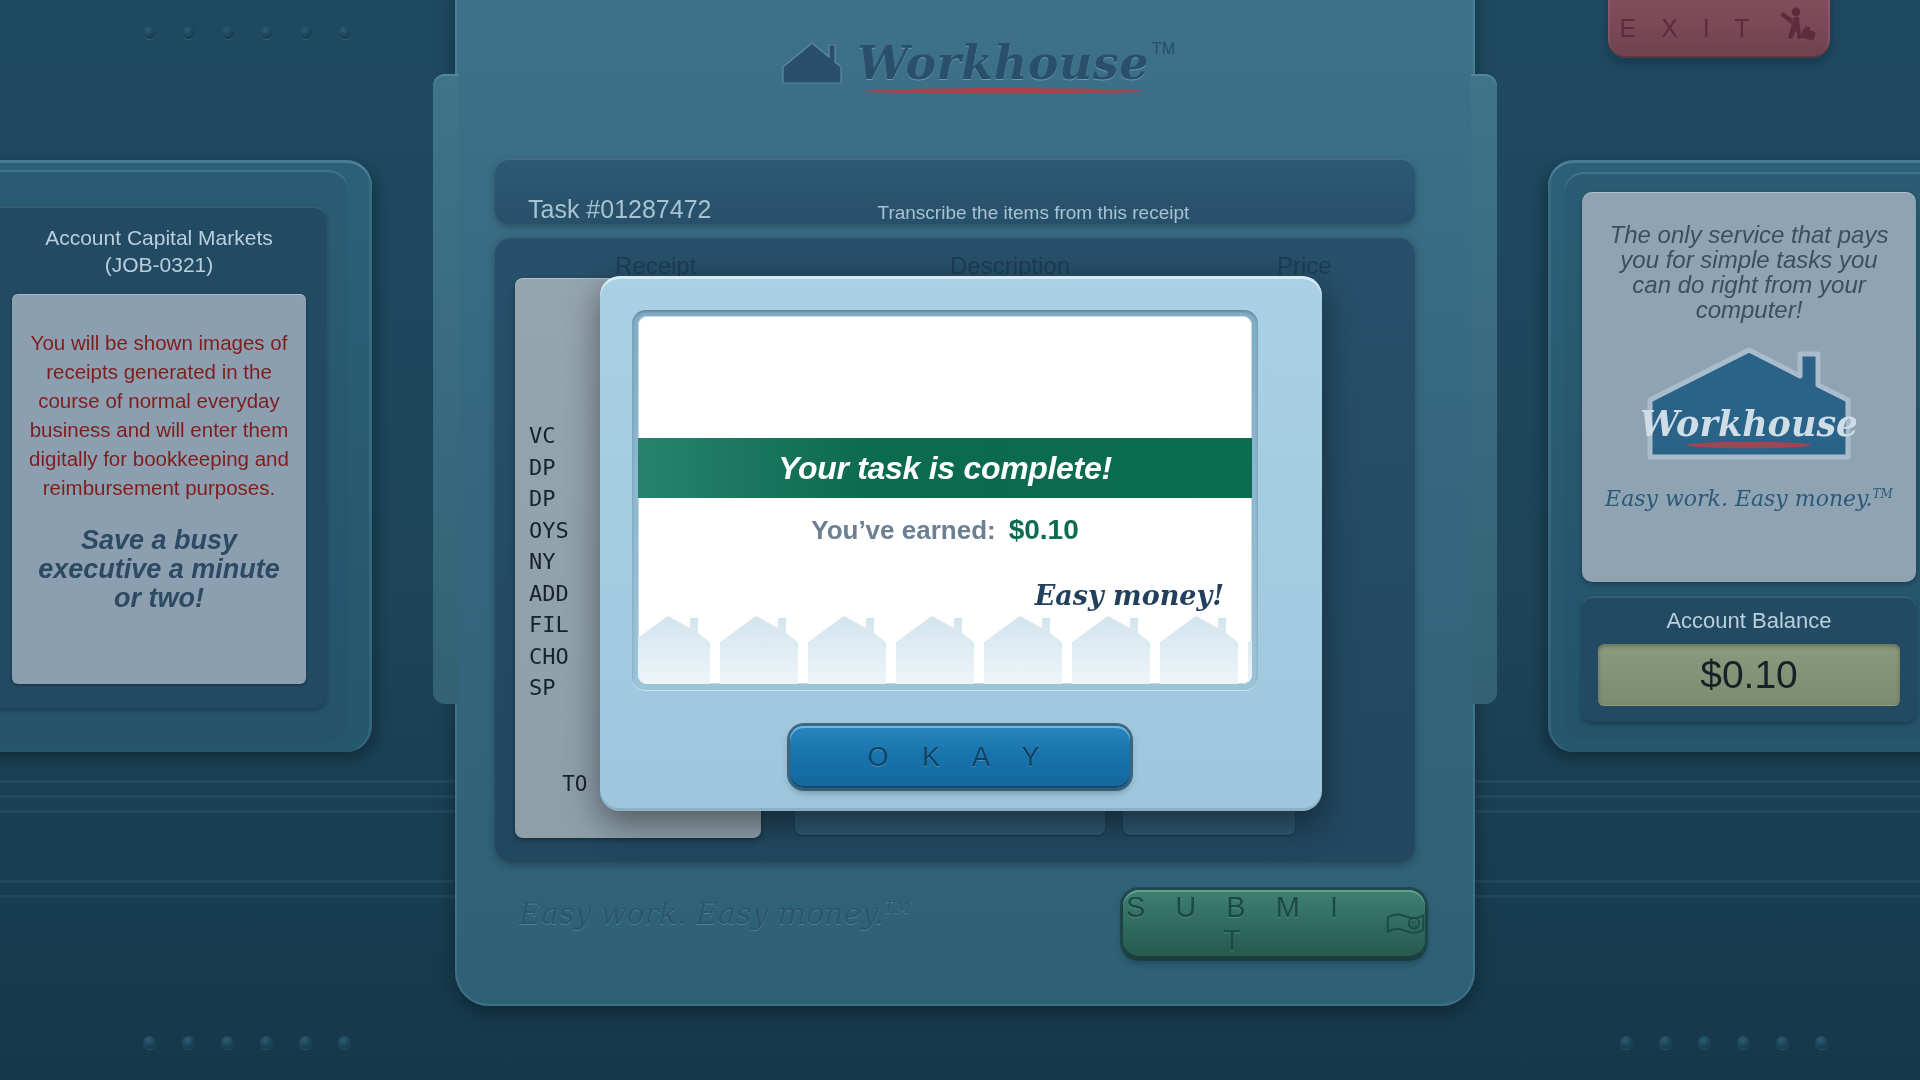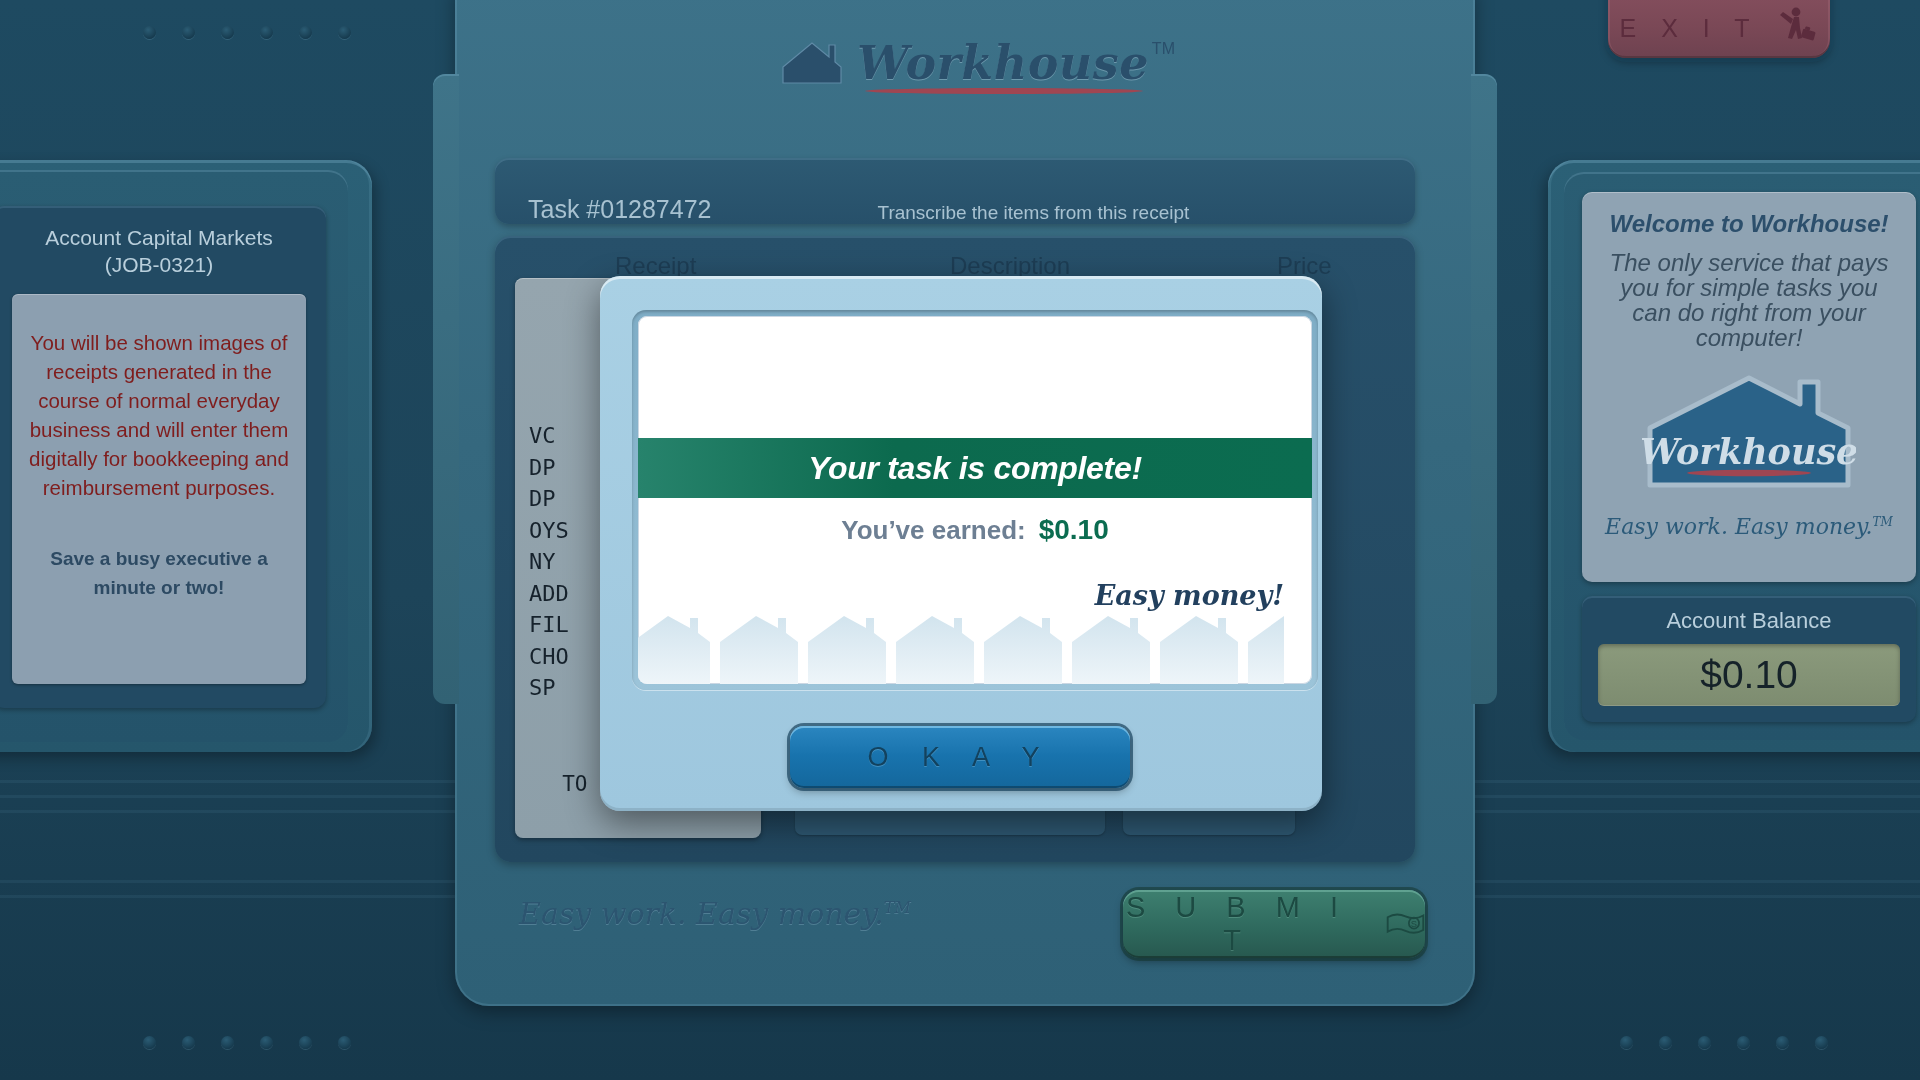--- a/index.html
+++ b/index.html
@@ -55,22 +55,22 @@
   #job-desc-box {
     position: absolute; left: 20px; top: 88px; width: 294px; height: 390px;
     background: #8c9fb0; border-radius: 6px;
     box-shadow: inset 0 1px 0 rgba(255,255,255,.28), 0 1px 3px rgba(0,0,0,.35);
     padding: 34px 14px 0; text-align: center;
   }
   #job-desc {
     color: #7f1d1d; font-size: 20.5px; line-height: 29px;
   }
   #job-tag {
-    margin-top: 42px; color: #2d4a63; font-size: 19px; line-height: 29px;
-    font-weight: bold; 
+    margin-top: 24px; color: #2d4a63; font-size: 27px; line-height: 29px;
+    font-weight: bold; font-style: italic;
   }
 
   
   #center-panel {
     position: absolute; left: 455px; top: -14px; width: 1020px; height: 1020px;
     background: linear-gradient(180deg, #3d7289 0%, #35687e 45%, #2e6076 100%);
     border-radius: 0 0 34px 34px;
     box-shadow: inset 0 0 0 2px rgba(150,205,230,.16), 0 6px 18px rgba(0,0,0,.35);
   }
   #center-tab-l, #center-tab-r {
@@ -235,21 +235,21 @@
   
   #modal-overlay { position: absolute; inset: 0; }
   #modal {
     position: absolute; left: 600px; top: 276px; width: 722px; height: 535px;
     background: linear-gradient(180deg, #a9d0e4 0%, #9ec7de 100%);
     border-radius: 20px;
     box-shadow: inset 0 3px 0 rgba(255,255,255,.55), inset 0 -3px 0 rgba(0,0,0,.10),
                 0 12px 34px rgba(0,0,0,.45);
   }
   #modal-screen-frame {
-    position: absolute; left: 32px; top: 34px; width: 686px; height: 380px;
+    position: absolute; left: 32px; top: 34px; width: 626px; height: 380px;
     background: linear-gradient(180deg, #7fadc6 0%, #9cc4d9 100%);
     border-radius: 14px; padding: 6px;
     box-shadow: inset 0 2px 3px rgba(0,0,0,.22), 0 1px 0 rgba(255,255,255,.45);
   }
   #modal-screen {
     position: relative; width: 100%; height: 100%;
     background: #ffffff; border-radius: 9px; overflow: hidden;
     box-shadow: inset 0 0 0 1px rgba(190,205,220,.8);
   }
   #green-band {
@@ -424,21 +424,20 @@
         <path d="M2 7 Q12 1 23 6 Q34 11 44 5 L44 22 Q34 28 23 23 Q12 18 2 24 Z" fill="none" stroke="#1c4a42" stroke-width="2.2"></path>
         <ellipse cx="33" cy="14" rx="6" ry="6.5" fill="none" stroke="#1c4a42" stroke-width="2"></ellipse>
         <text x="33" y="19" font-size="11" text-anchor="middle" fill="#1c4a42" font-family="Liberation Sans, sans-serif">S</text>
       </svg>
     </button>
   </div>
 
   <div id="right-panel">
     <div id="right-inner">
       <div id="welcome-card">
-        <div id="welcome-title">Welcome to Workhouse!</div>
         <div id="welcome-sub">The only service that pays you for simple tasks you can do right from your computer!</div>
         <div id="badge-house">
           <svg width="214" height="122" viewBox="0 0 214 122">
             <path d="M8 56 L107 6 L158 32 L158 10 L176 10 L176 41 L206 56 L206 113 L8 113 Z" fill="#2a6288" stroke="#a8bccb" stroke-width="5" stroke-linejoin="round"></path>
             <text x="107" y="92" text-anchor="middle" font-family="DejaVu Serif, serif" font-style="italic" font-weight="bold" font-size="35" fill="#cfdde7">Workhouse</text>
             <ellipse cx="107" cy="101" rx="62" ry="3.2" fill="#9f4652"></ellipse>
           </svg>
         </div>
         <div id="welcome-slogan">
           <span>Easy work. Easy money.</span><sup>TM</sup>

